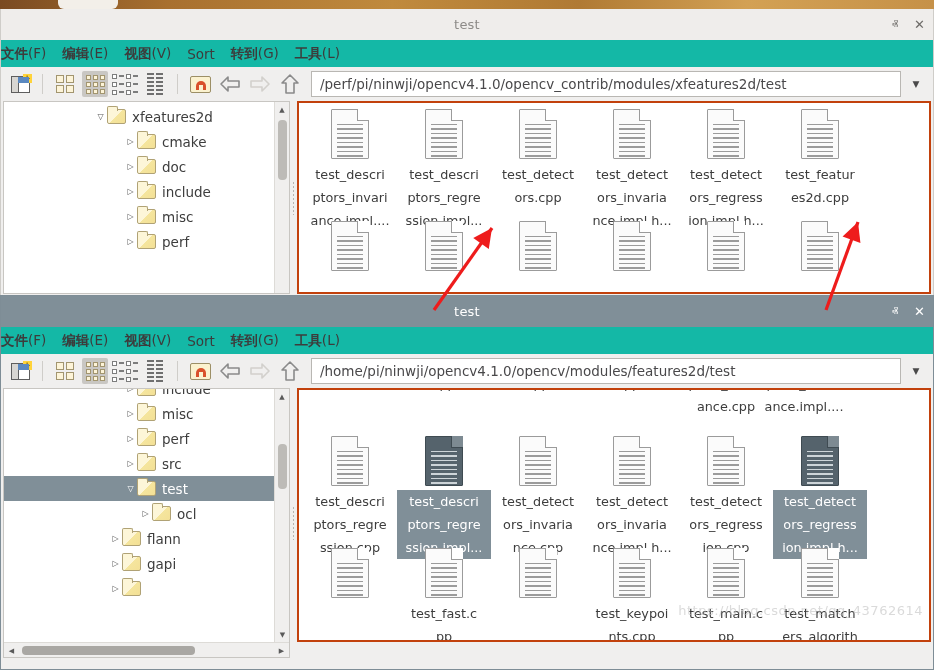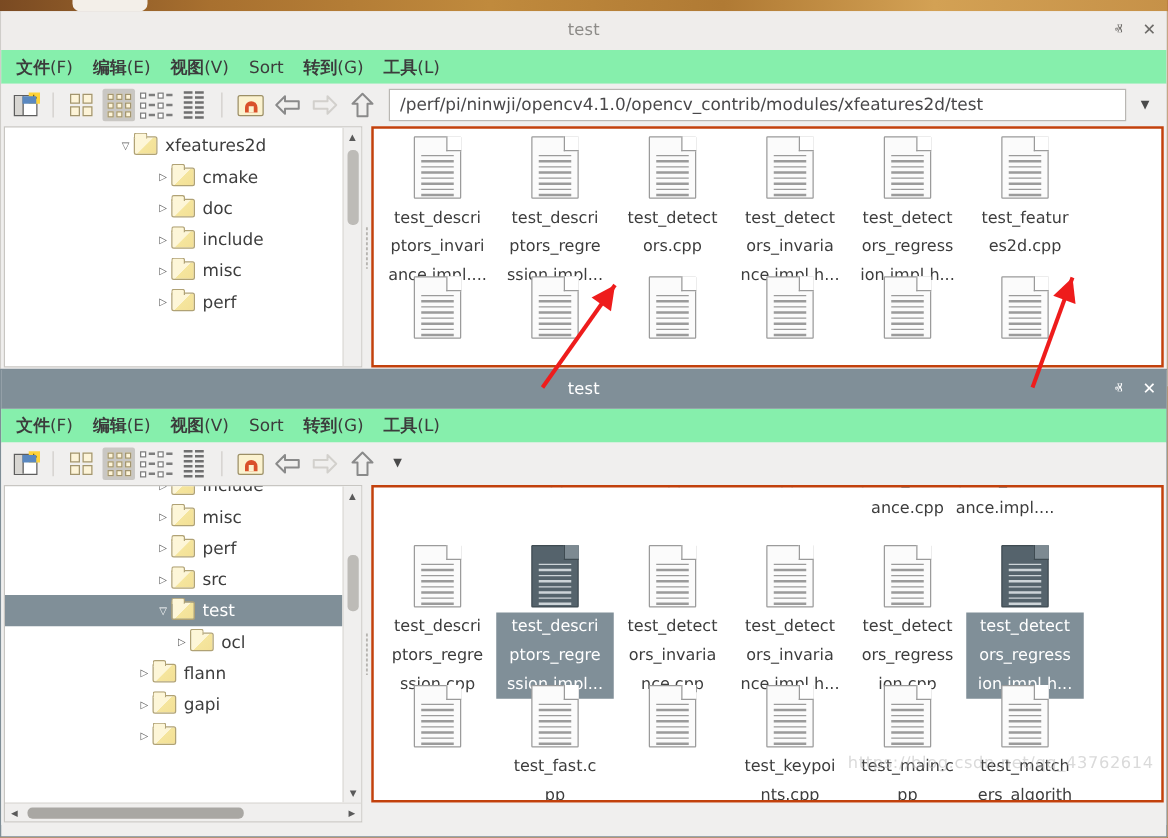--- a/index.html
+++ b/index.html
@@ -46,22 +46,22 @@
 
   
   #win2 { left: 0; top: 295px; width: 934px; height: 375px;
           background: #f0efee; border: 1px solid #7e8d96; }
   #win2 .titlebar { background: #808f98; color: #ffffff; height: 31px; }
   #win2 .win-buttons span { color: #ffffff; }
 
   
   .menubar {
     height: 27px; display: flex; align-items: center;
-    padding-left: 12px; gap: 16px;
-    background: #86efac; font-size: 13.5px; color: #3c3c3c;
+    padding-left: 0; gap: 16px;
+    background: #14b8a6; font-size: 13.5px; color: #3c3c3c;
   }
   .menubar .mi { white-space: nowrap; cursor: default; }
   .menubar .mi .mn { font-weight: bold; }
   .menubar .mi .mk { font-weight: normal; }
 
   
   .toolbar {
     height: 34px; display: flex; align-items: center; gap: 4px;
     padding: 0 6px; background: #f0efee;
   }
@@ -657,20 +657,23 @@
       </div>
       <div class="tb-btn">
         <svg class="arrow-svg" width="24" height="20" viewBox="0 0 24 20">
             <path d="M14 3 L21 10 L14 17 L14 13 L3 13 L3 7 L14 7 Z" fill="none" stroke="#d2d0cc" stroke-width="1.6" stroke-linejoin="round"></path>
           </svg>
       </div>
       <div class="tb-btn">
         <svg class="arrow-svg" width="22" height="22" viewBox="0 0 22 22">
             <path d="M11 2 L19 10 L15 10 L15 20 L7 20 L7 10 L3 10 Z" fill="none" stroke="#8a8a8a" stroke-width="1.6" stroke-linejoin="round"></path>
           </svg>
+      </div>
+      <div class="pathbar">
+        <span>/home/pi/ninwji/opencv4.1.0/opencv/modules/features2d/test</span>
       </div>
       <div class="path-drop">▼</div>
     </div>
 
     <div class="body-split" style="height:272px;padding:0 2px 2px 2px;">
       <div class="tree-pane" style="width:287px;height:270px;">
         <div class="tree-inner" style="top:-13px;bottom:15px;">
           <div class="tree-row" style="padding-left:120px;">
             <span class="twisty">▷</span>
             <span class="folder"></span>

